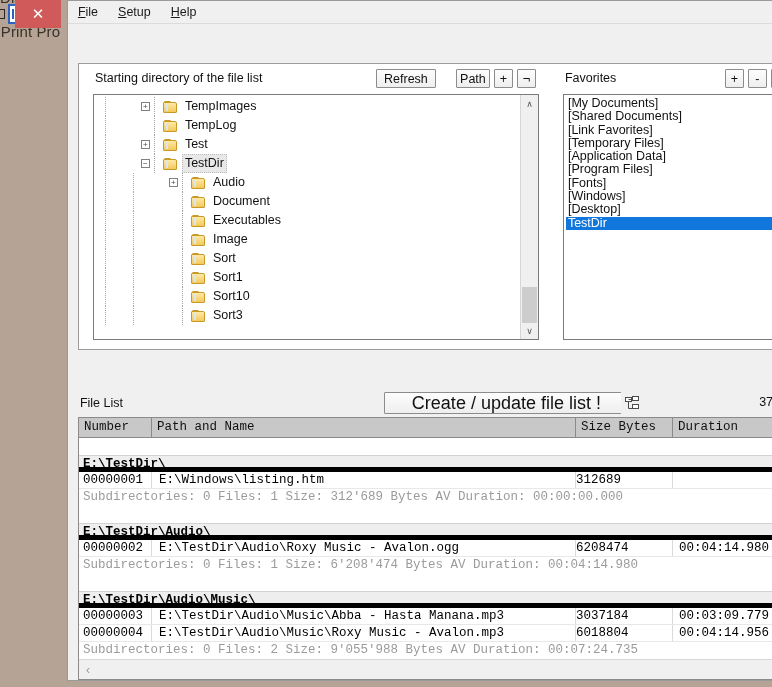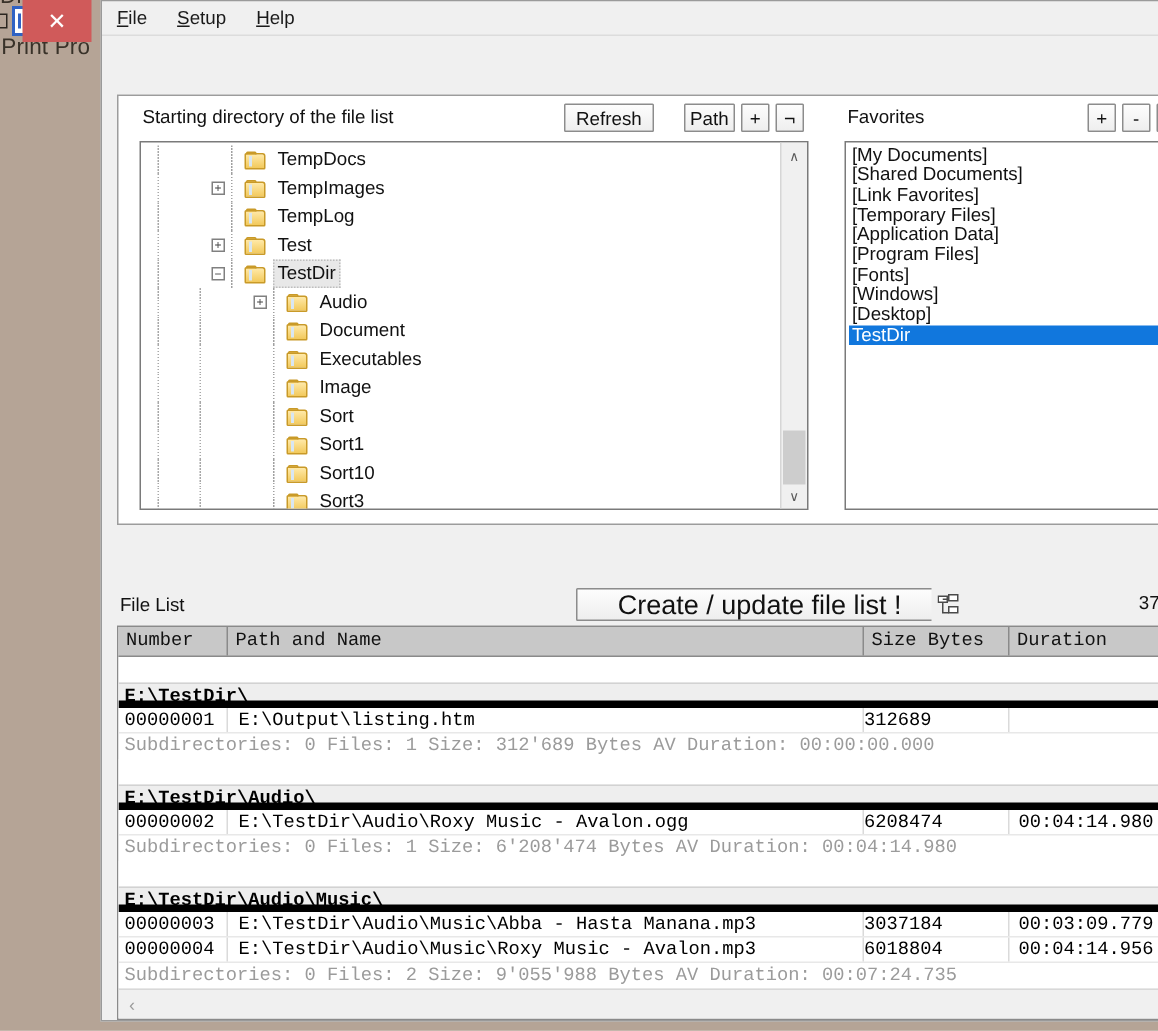--- a/index.html
+++ b/index.html
@@ -260,33 +260,20 @@
         <div class="btn" style="position:absolute;left:669px;top:5px;width:19px;height:19px;">-</div>
         <div class="btn" style="position:absolute;left:692px;top:5px;width:32px;height:19px;">Sort</div>
       </div>
 
       <div class="treebox">
         <div class="treelist" id="tree-list">
             <div class="trow">
               <span style="display:inline-block;width:47px;flex:0 0 47px;height:19px;position:relative;">
                 <span style="position:absolute;left:11px;top:0;bottom:0;width:1px;background:repeating-linear-gradient(to bottom,#a8a8a8 0 1px,transparent 1px 2px);"></span>
               </span>
-              <span class="spacer9"></span>
-              <span class="dots"></span>
-              <span class="folder">
-                <span class="f2"></span>
-                <span class="f1"></span>
-                <span class="f3"></span>
-              </span>
-              <span class="tlabel">TempDocs</span>
-            </div>
-            <div class="trow">
-              <span style="display:inline-block;width:47px;flex:0 0 47px;height:19px;position:relative;">
-                <span style="position:absolute;left:11px;top:0;bottom:0;width:1px;background:repeating-linear-gradient(to bottom,#a8a8a8 0 1px,transparent 1px 2px);"></span>
-              </span>
               <span class="expander">+</span>
               <span class="dots"></span>
               <span class="folder">
                 <span class="f2"></span>
                 <span class="f1"></span>
                 <span class="f3"></span>
               </span>
               <span class="tlabel">TempImages</span>
             </div>
             <div class="trow">
@@ -488,21 +475,21 @@
           <div class="gh sb">∧</div>
         </div>
         <div class="gbody">
           <div class="grows" id="grid-rows">
               <div class="r blank"></div>
               <div class="r group">
                 <span class="txt">E:\TestDir\</span>
               </div>
               <div class="r file">
                 <span class="num">00000001</span>
-                <span class="nm">E:\Output\listing.htm</span>
+                <span class="nm">E:\Windows\listing.htm</span>
                 <span class="sz">312689</span>
                 <span class="du"></span>
               </div>
               <div class="r sum">
                 <span class="txt">Subdirectories: 0    Files: 1     Size: 312'689 Bytes     AV Duration: 00:00:00.000</span>
               </div>
               <div class="r sep"></div>
               <div class="r group">
                 <span class="txt">E:\TestDir\Audio\</span>
               </div>

